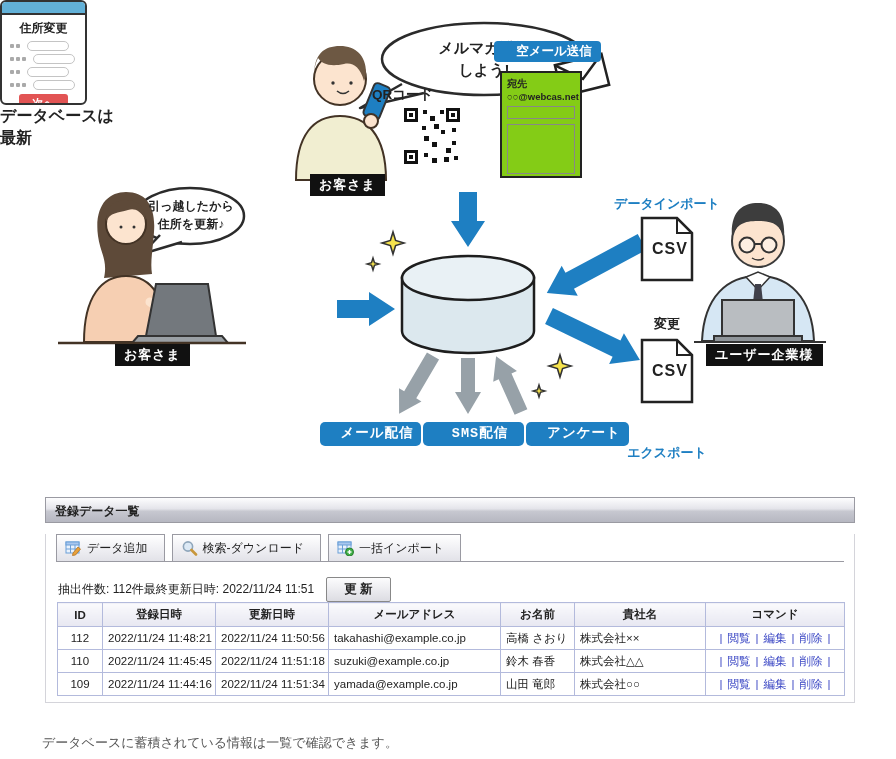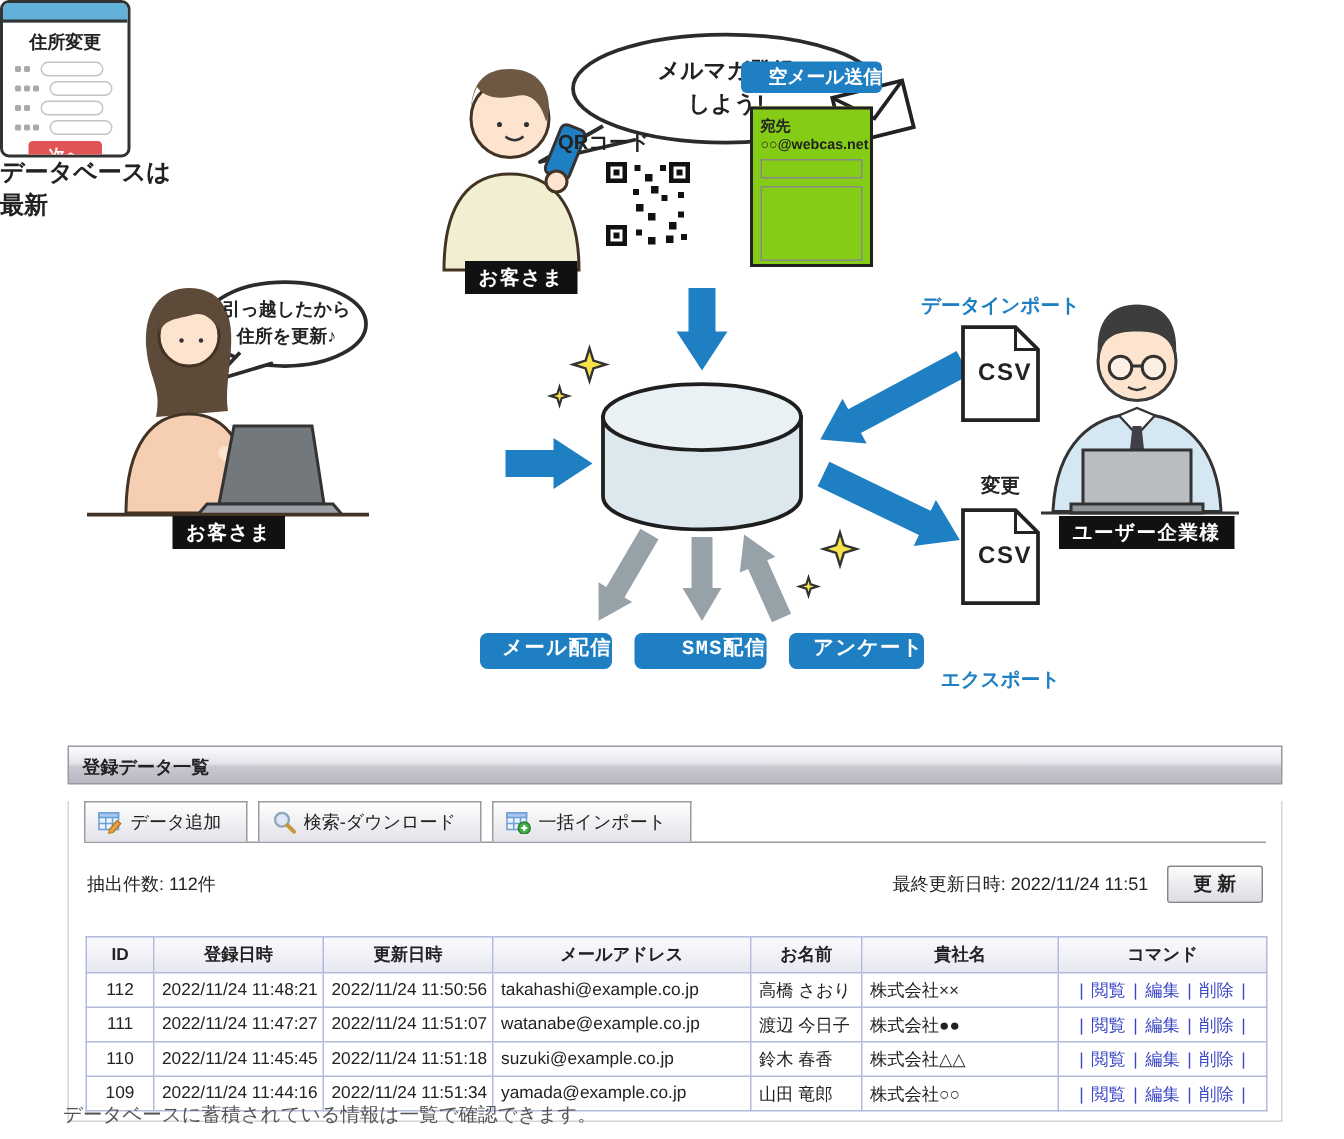--- a/index.html
+++ b/index.html
@@ -11,21 +11,21 @@
   #diagram-svg{position:absolute;left:0;top:0;}
   .speech-text{position:absolute;text-align:center;font-weight:bold;color:#222;}
   #speech1-text{left:396px;top:37px;width:176px;font-size:15px;line-height:1.45;}
   #speech2-text{left:138px;top:197px;width:106px;font-size:12px;line-height:1.5;}
   .tag{position:absolute;background:#111;color:#fff;font-weight:bold;font-size:13px;
        padding:2px 9px;letter-spacing:1px;}
   #tag-customer-top{left:310px;top:174px;}
   #tag-customer-left{left:115px;top:344px;}
   #tag-company{left:706px;top:344px;}
   .blue-btn{position:absolute;background:var(--accent,#1e7fc2);color:#fff;font-weight:bold;
-       text-align:right;border-radius:4px;}
+       text-align:center;border-radius:4px;padding-left:13px;}
   #blankmail-btn{left:494px;top:41px;width:94px;height:21px;line-height:21px;font-size:12.5px;}
   .out-btn{height:24px;line-height:24px;font-size:13.5px;border-radius:5px;top:422px;letter-spacing:1px;font-family:Liberation Mono, monospace;}
   #out-mail{left:320px;width:88px;}
   #out-sms{left:423px;width:88px;}
   #out-enq{left:526px;width:90px;}
   #qr-label{left:372px;top:86px;font-size:13.5px;font-weight:bold;}
   #mail-card{left:500px;top:71px;width:82px;height:107px;background:#84cc16;border:2px solid #222;
        box-sizing:border-box;padding:4px 5px;}
   #mail-card .to-label{font-size:10px;font-weight:bold;}
   #mail-card .to-value{font-size:9.5px;font-weight:bold;letter-spacing:0;}
@@ -54,21 +54,21 @@
   #panel{position:absolute;left:45px;top:497px;width:810px;}
   #panel-title{height:26px;line-height:26px;padding-left:9px;font-size:12px;font-weight:bold;color:#222;
        background:linear-gradient(#fdfdfe,#e4e4ea 45%,#c7c8d0 55%,#b6b7c1);
        border:1px solid #9a9aa2;box-sizing:border-box;}
   #panel-body{border:1px solid #d4d4da;border-top:none;background:#fff;padding-bottom:6px;}
   #tabs{margin:11px 10px 0;border-bottom:1px solid #9a9aa2;display:flex;gap:7px;align-items:flex-end;}
   .tab{display:flex;align-items:center;gap:5px;height:27px;padding:0 16px 0 8px;font-size:12px;color:#222;
        background:linear-gradient(#ffffff,#efeff3 55%,#e2e2e8);border:1px solid #9a9aa2;border-bottom:none;
        box-sizing:border-box;cursor:pointer;font-family:inherit;}
   .tab .icon{width:17px;height:16px;display:inline-block;}
-  #meta{display:flex;justify-content:space-between;align-items:center;margin:15px 12px 22px;}
+  #meta{display:flex;justify-content:flex-start;align-items:center;margin:15px 12px 0;}
   #meta .left{font-size:12px;}
   #meta .right{display:flex;align-items:center;gap:12px;font-size:12px;}
   #refresh-btn{font-size:12.5px;font-weight:bold;color:#222;padding:3px 17px;border:1px solid #888;
        background:linear-gradient(#fcfcfd,#ececf0 50%,#dcdce2);border-radius:2px;cursor:pointer;font-family:inherit;}
   table{border-collapse:collapse;width:788px;margin:0 11px;table-layout:fixed;}
   th,td{border:1px solid #b3badc;font-size:11.5px;padding:3px 5px;overflow:hidden;white-space:nowrap;}
   th{background:linear-gradient(#fafafd,#e7e7f1);font-weight:bold;text-align:center;height:17px;}
   td{height:16px;background:#fff;}
   td.c{text-align:center;}
   td.cmd{text-align:center;}
@@ -349,29 +349,20 @@
           <tr>
     <td class="c">112</td>
     <td class="c">2022/11/24 11:48:21</td>
     <td class="c">2022/11/24 11:50:56</td>
     <td>takahashi@example.co.jp</td>
     <td>高橋 さおり</td>
     <td>株式会社××</td>
     <td class="cmd"><span class="sep">|</span><a href="#" class="cmdlink">閲覧</a><span class="sep">|</span><a href="#" class="cmdlink">編集</a><span class="sep">|</span><a href="#" class="cmdlink">削除</a><span class="sep">|</span></td>
   </tr>
           <tr>
-    <td class="c">111</td>
-    <td class="c">2022/11/24 11:47:27</td>
-    <td class="c">2022/11/24 11:51:07</td>
-    <td>watanabe@example.co.jp</td>
-    <td>渡辺 今日子</td>
-    <td>株式会社●●</td>
-    <td class="cmd"><span class="sep">|</span><a href="#" class="cmdlink">閲覧</a><span class="sep">|</span><a href="#" class="cmdlink">編集</a><span class="sep">|</span><a href="#" class="cmdlink">削除</a><span class="sep">|</span></td>
-  </tr>
-          <tr>
     <td class="c">110</td>
     <td class="c">2022/11/24 11:45:45</td>
     <td class="c">2022/11/24 11:51:18</td>
     <td>suzuki@example.co.jp</td>
     <td>鈴木 春香</td>
     <td>株式会社△△</td>
     <td class="cmd"><span class="sep">|</span><a href="#" class="cmdlink">閲覧</a><span class="sep">|</span><a href="#" class="cmdlink">編集</a><span class="sep">|</span><a href="#" class="cmdlink">削除</a><span class="sep">|</span></td>
   </tr>
           <tr>
     <td class="c">109</td>

